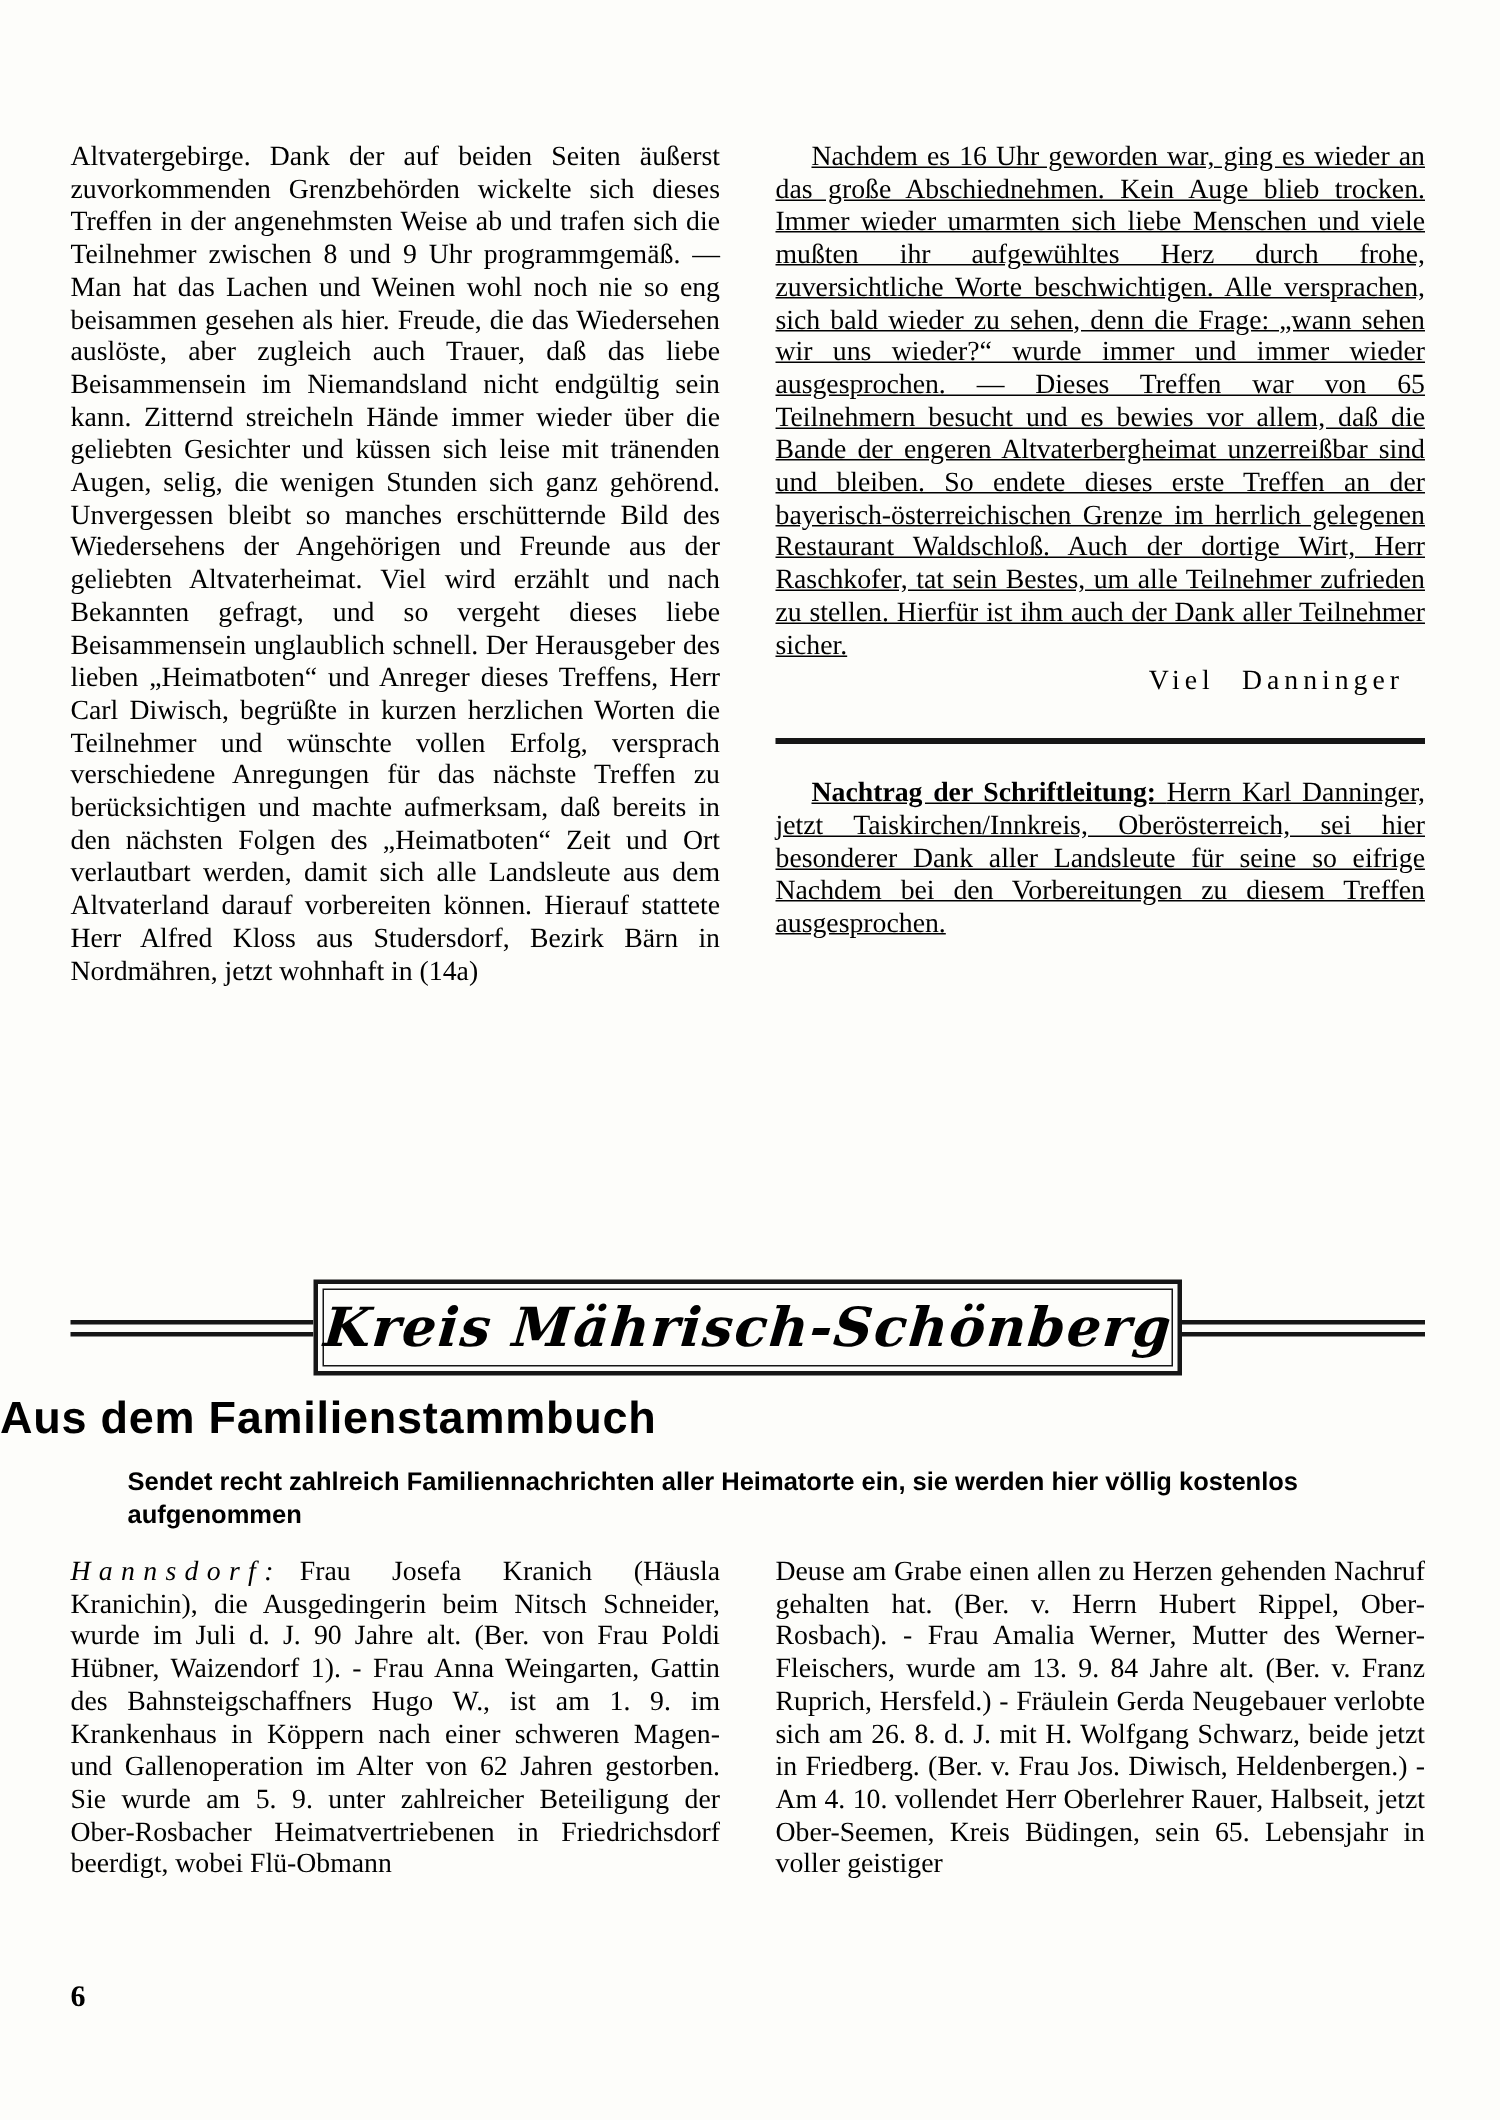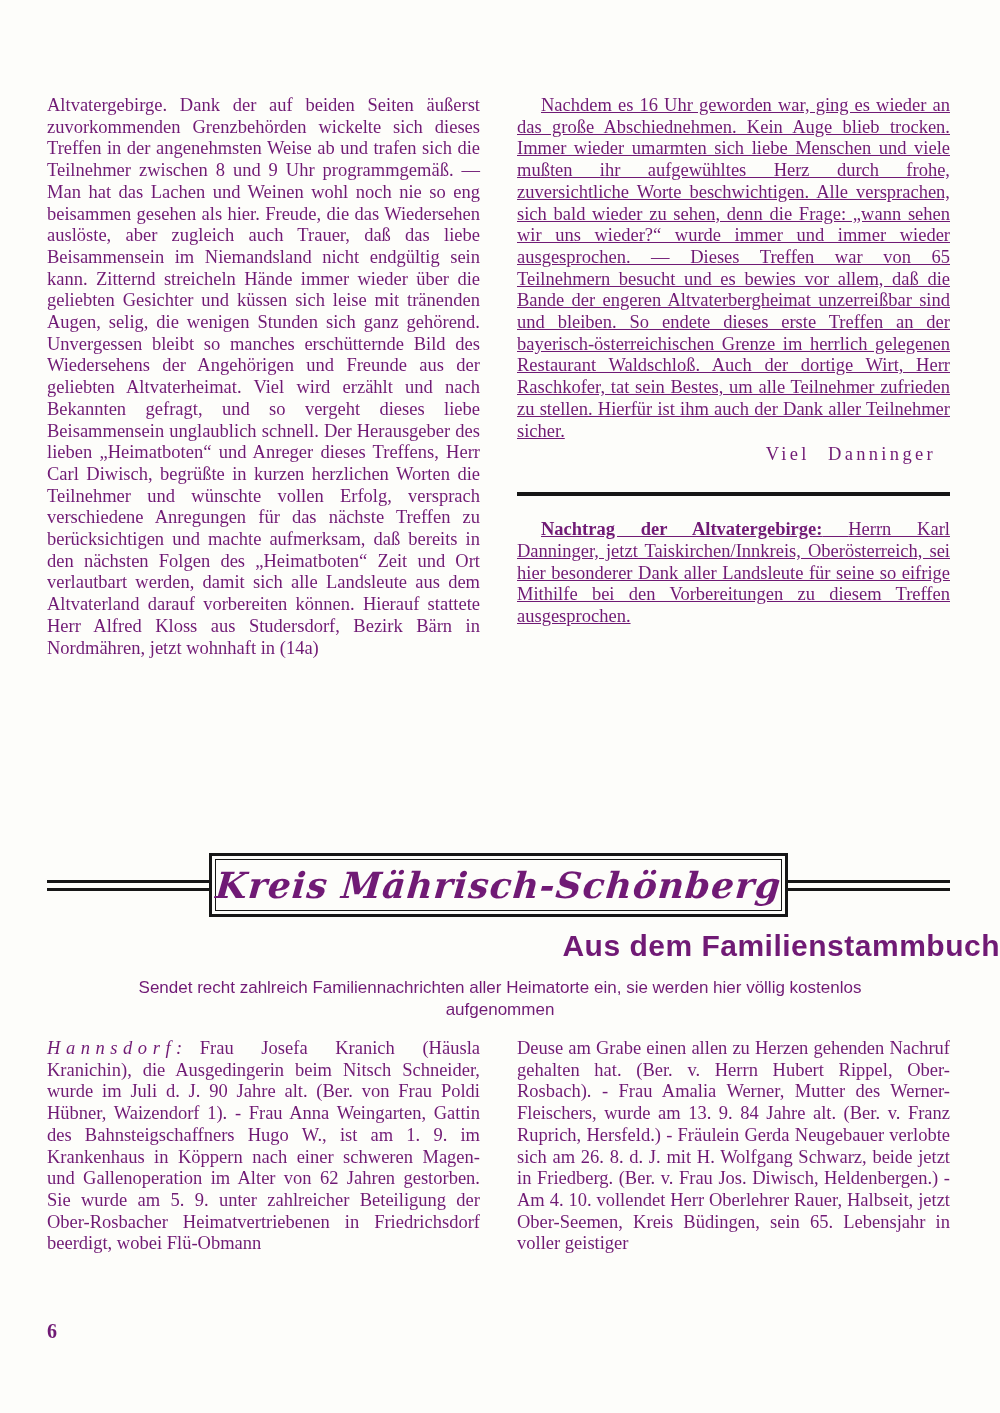--- a/index.html
+++ b/index.html
@@ -2,21 +2,21 @@
 <html lang="de"><head>
 <meta charset="utf-8">
 <style>
   * { box-sizing: border-box; }
   html, body { margin: 0; padding: 0; }
   body { width: 1000px; background: #e9e9e6; }
   .page {
     position: relative;
     width: 1000px; height: 1413px;
     background: #fdfdfa;
-    color: #701a75;
+    color: #000000;
     font-family: "Liberation Serif", serif;
     overflow: hidden;
   }
   .two-col {
     position: absolute; left: 47px; right: 50px;
     display: flex; justify-content: space-between;
   }
   .top-cols { top: 95px; }
   .bottom-cols { top: 1038px; }
   .col { width: 433px; }
@@ -57,29 +57,29 @@
   .banner-title {
     font-family: "DejaVu Serif", serif;
     font-style: italic; font-weight: 700;
     font-size: 36px; letter-spacing: 1px;
     transform: skewX(-5deg);
     white-space: nowrap;
   }
 
   .section-heading {
     position: absolute; top: 929px; left: 0; width: 100%;
-    margin: 0; text-align: right;
+    margin: 0; text-align: left;
     font-family: "Liberation Sans", sans-serif;
     font-weight: 700; font-size: 30px; letter-spacing: 0.5px;
   }
   .section-sub {
     position: absolute; top: 977px; left: 85px; right: 85px;
-    margin: 0; text-align: center;
+    margin: 0; text-align: left;
     font-family: "Liberation Sans", sans-serif;
-    font-weight: 400; font-size: 17px; line-height: 22px;
+    font-weight: 700; font-size: 17px; line-height: 22px;
   }
 
   .lead-spaced { letter-spacing: 0.3em; margin-right: 12px; font-style: italic; }
 
   .page-number {
     position: absolute; left: 47px; top: 1320px;
     font-weight: 700; font-size: 20px;
   }
 </style>
 </head>
@@ -88,21 +88,21 @@
 <div class="page">
 
   <section class="two-col top-cols">
     <div class="col">
       <p class="body-text">Altvatergebirge. Dank der auf beiden Seiten äußerst zuvorkommenden Grenzbehörden wickelte sich dieses Treffen in der angenehmsten Weise ab und trafen sich die Teilnehmer zwischen 8 und 9 Uhr programmgemäß. — Man hat das Lachen und Weinen wohl noch nie so eng beisammen gesehen als hier. Freude, die das Wiedersehen auslöste, aber zugleich auch Trauer, daß das liebe Beisammensein im Niemandsland nicht endgültig sein kann. Zitternd streicheln Hände immer wieder über die geliebten Gesichter und küssen sich leise mit tränenden Augen, selig, die wenigen Stunden sich ganz gehörend. Unvergessen bleibt so manches erschütternde Bild des Wiedersehens der Angehörigen und Freunde aus der geliebten Altvaterheimat. Viel wird erzählt und nach Bekannten gefragt, und so vergeht dieses liebe Beisammensein unglaublich schnell. Der Herausgeber des lieben „Heimatboten“ und Anreger dieses Treffens, Herr Carl Diwisch, begrüßte in kurzen herzlichen Worten die Teilnehmer und wünschte vollen Erfolg, versprach verschiedene Anregungen für das nächste Treffen zu berücksichtigen und machte aufmerksam, daß bereits in den nächsten Folgen des „Heimatboten“ Zeit und Ort verlautbart werden, damit sich alle Landsleute aus dem Altvaterland darauf vorbereiten können. Hierauf stattete Herr Alfred Kloss aus Studersdorf, Bezirk Bärn in Nordmähren, jetzt wohnhaft in (14a)</p>
     </div>
     <div class="col">
       <p class="body-text indent">Nachdem es 16 Uhr geworden war, ging es wieder an das große Abschiednehmen. Kein Auge blieb trocken. Immer wieder umarmten sich liebe Menschen und viele mußten ihr aufgewühltes Herz durch frohe, zuversichtliche Worte beschwichtigen. Alle versprachen, sich bald wieder zu sehen, denn die Frage: „wann sehen wir uns wieder?“ wurde immer und immer wieder ausgesprochen. — Dieses Treffen war von 65 Teilnehmern besucht und es bewies vor allem, daß die Bande der engeren Altvaterbergheimat unzerreißbar sind und bleiben. So endete dieses erste Treffen an der bayerisch-österreichischen Grenze im herrlich gelegenen Restaurant Waldschloß. Auch der dortige Wirt, Herr Raschkofer, tat sein Bestes, um alle Teilnehmer zufrieden zu stellen. Hierfür ist ihm auch der Dank aller Teilnehmer sicher.</p>
       <p class="signature">Viel Danninger</p>
       <div class="divider"></div>
-      <p class="body-text indent"><span class="bold">Nachtrag der Altvatergebirge:</span> <span>Herrn Karl Danninger, jetzt Taiskirchen/Innkreis, Oberösterreich, sei hier besonderer Dank aller Landsleute für seine so eifrige Mithilfe bei den Vorbereitungen zu diesem Treffen ausgesprochen.</span></p>
+      <p class="body-text indent"><span class="bold">Nachtrag der Schriftleitung:</span> <span>Herrn Karl Danninger, jetzt Taiskirchen/Innkreis, Oberösterreich, sei hier besonderer Dank aller Landsleute für seine so eifrige Nachdem bei den Vorbereitungen zu diesem Treffen ausgesprochen.</span></p>
     </div>
   </section>
 
   <div class="banner">
     <div class="double-rule"></div>
     <div class="banner-box">
       <div class="banner-box-inner">
         <span class="banner-title">Kreis Mährisch-Schönberg</span>
       </div>
     </div>

